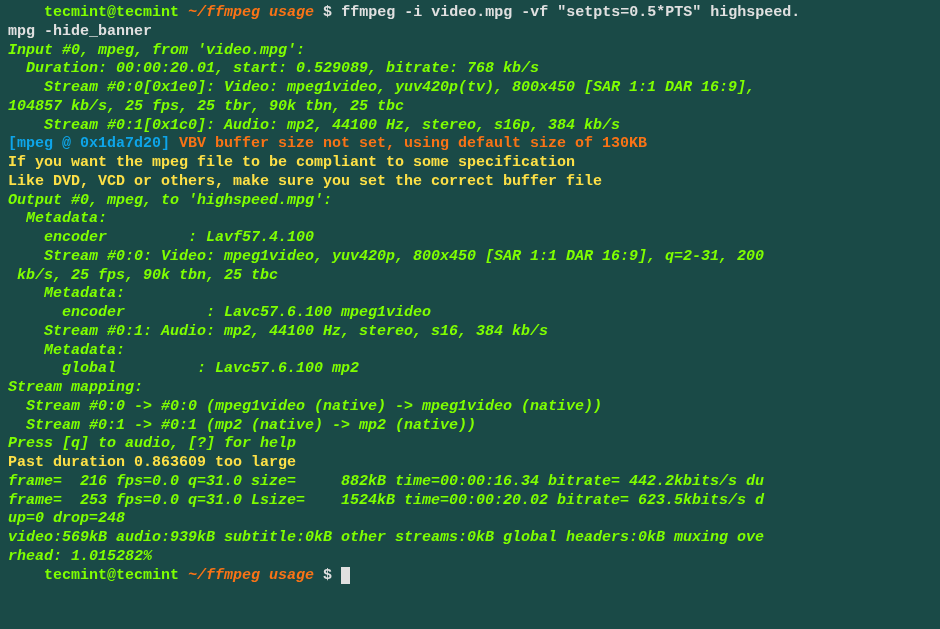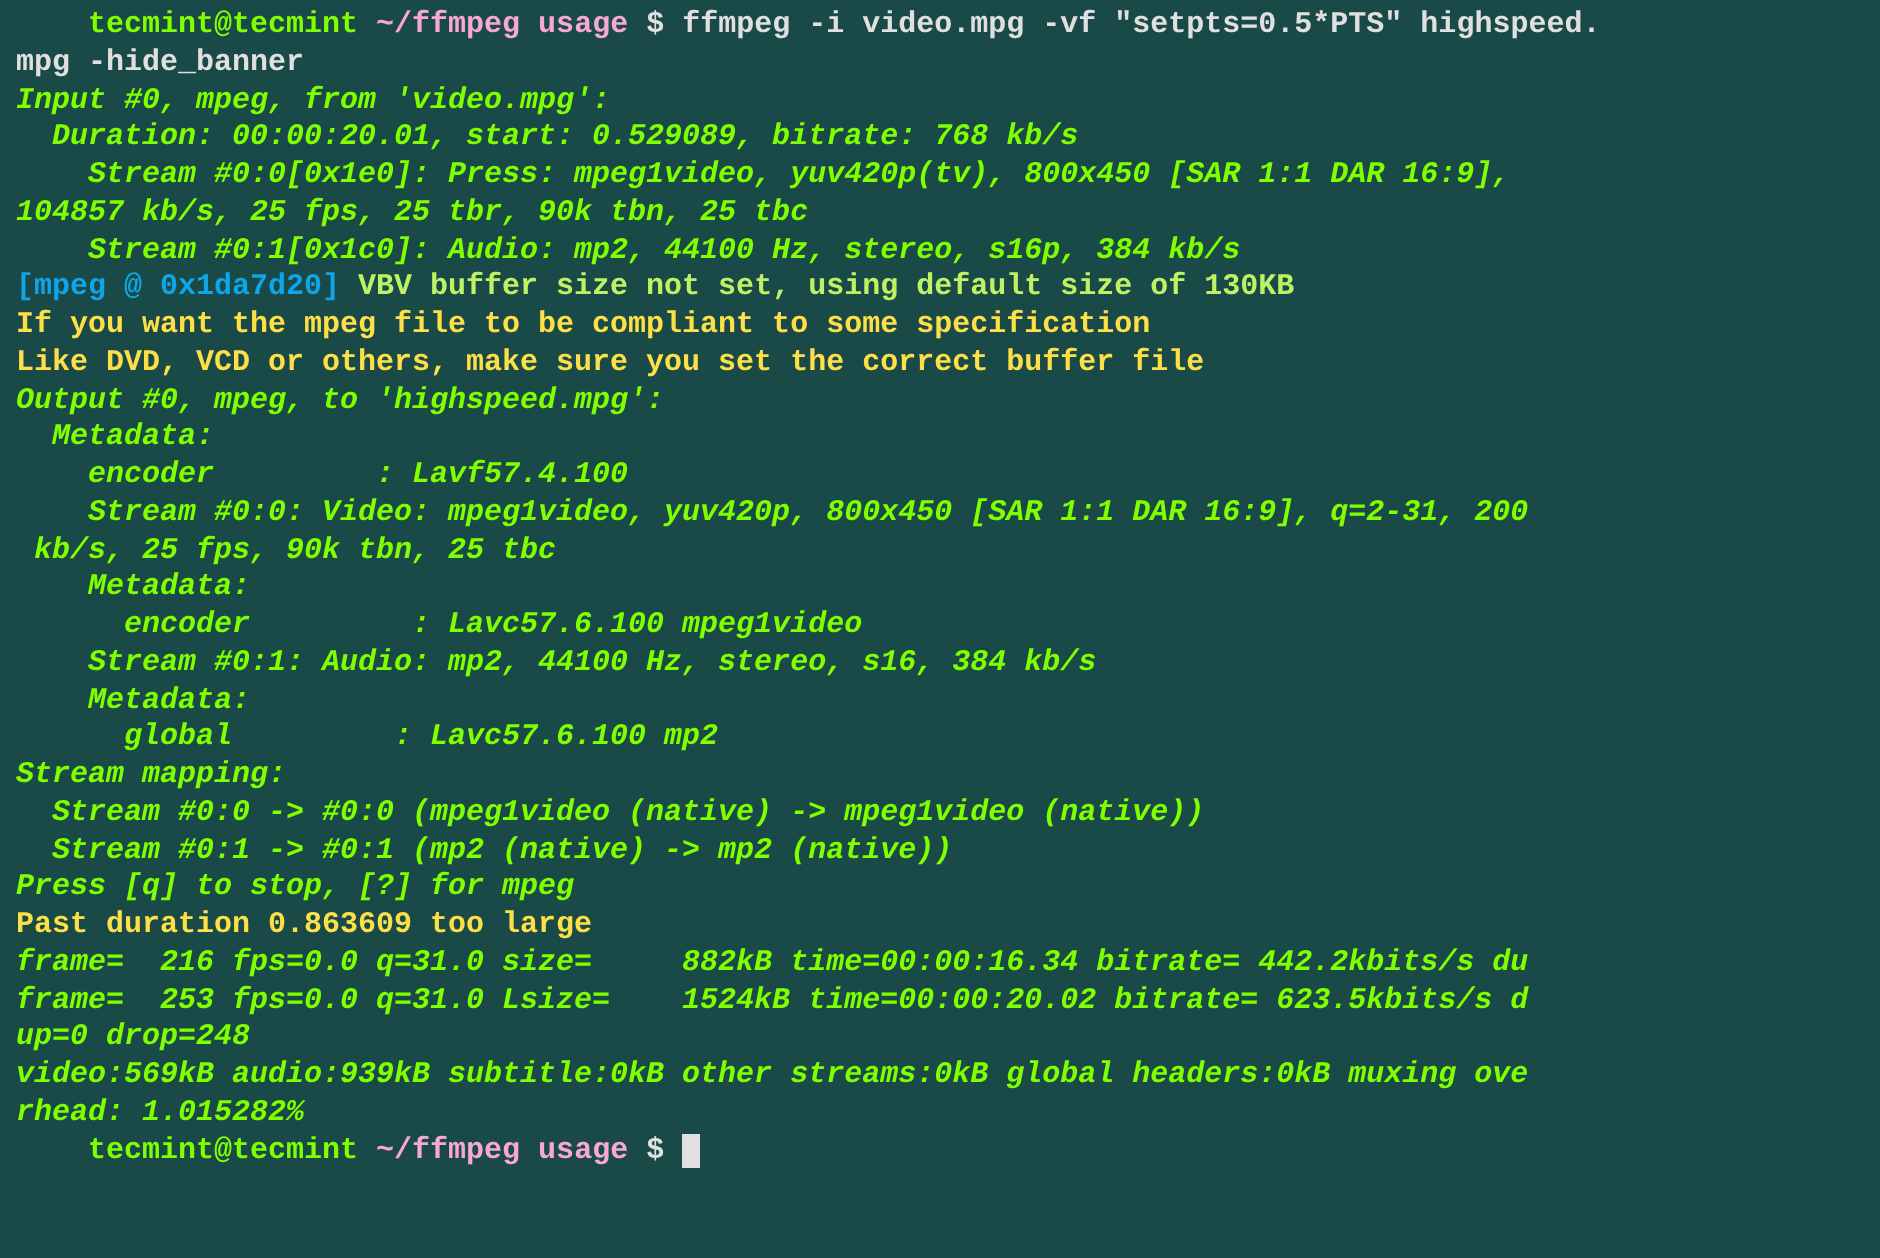--- a/index.html
+++ b/index.html
@@ -13,61 +13,61 @@
       width: 940px;
       height: 629px;
       box-sizing: border-box;
       font-weight: bold;
       overflow: hidden;
     }
     .line {
       white-space: pre;
     }
     .user { color: #7fff00; margin-left: 36px; }
-    .path { color: #f9a8d4; }
+    .path { color: #f97316; font-style: italic; }
     .cmd-dollar { color: #e0e0e0; }
     .cmd-text { color: #e0e0e0; }
     .green { color: #7fff00; font-style: italic; }
-    .cyan { color: #bef264; }
+    .cyan { color: #f97316; }
     .orange { color: #fde047; }
     .magenta { color: #0ea5e9; }
     .cursor {
       display: inline-block;
       width: 9px;
       height: 17px;
       background: #e0e0e0;
       vertical-align: text-bottom;
     }
   </style>
 </head>
 <body>
 
 <div class="line"><span class="user">tecmint@tecmint</span> <span class="path">~/ffmpeg usage</span> <span class="cmd-dollar">$</span> <span class="cmd-text">ffmpeg -i video.mpg -vf "setpts=0.5*PTS" highspeed.</span></div>
 <div class="line"><span class="cmd-text">mpg -hide_banner</span></div>
 <div class="line green">Input #0, mpeg, from 'video.mpg':</div>
 <div class="line green">  Duration: 00:00:20.01, start: 0.529089, bitrate: 768 kb/s</div>
-<div class="line green">    Stream #0:0[0x1e0]: Press: mpeg1video, yuv420p(tv), 800x450 [SAR 1:1 DAR 16:9], </div>
+<div class="line green">    Stream #0:0[0x1e0]: Video: mpeg1video, yuv420p(tv), 800x450 [SAR 1:1 DAR 16:9], </div>
 <div class="line green">104857 kb/s, 25 fps, 25 tbr, 90k tbn, 25 tbc</div>
 <div class="line green">    Stream #0:1[0x1c0]: Audio: mp2, 44100 Hz, stereo, s16p, 384 kb/s</div>
 <div class="line"><span class="magenta">[mpeg @ 0x1da7d20] </span><span class="cyan">VBV buffer size not set, using default size of 130KB</span></div>
 <div class="line orange">If you want the mpeg file to be compliant to some specification</div>
 <div class="line orange">Like DVD, VCD or others, make sure you set the correct buffer file</div>
 <div class="line green">Output #0, mpeg, to 'highspeed.mpg':</div>
 <div class="line green">  Metadata:</div>
 <div class="line green">    encoder         : Lavf57.4.100</div>
 <div class="line green">    Stream #0:0: Video: mpeg1video, yuv420p, 800x450 [SAR 1:1 DAR 16:9], q=2-31, 200</div>
 <div class="line green"> kb/s, 25 fps, 90k tbn, 25 tbc</div>
 <div class="line green">    Metadata:</div>
 <div class="line green">      encoder         : Lavc57.6.100 mpeg1video</div>
 <div class="line green">    Stream #0:1: Audio: mp2, 44100 Hz, stereo, s16, 384 kb/s</div>
 <div class="line green">    Metadata:</div>
 <div class="line green">      global         : Lavc57.6.100 mp2</div>
 <div class="line green">Stream mapping:</div>
 <div class="line green">  Stream #0:0 -&gt; #0:0 (mpeg1video (native) -&gt; mpeg1video (native))</div>
 <div class="line green">  Stream #0:1 -&gt; #0:1 (mp2 (native) -&gt; mp2 (native))</div>
-<div class="line green">Press [q] to stop, [?] for mpeg</div>
+<div class="line green">Press [q] to audio, [?] for help</div>
 <div class="line orange">Past duration 0.863609 too large</div>
 <div class="line green">frame=  216 fps=0.0 q=31.0 size=     882kB time=00:00:16.34 bitrate= 442.2kbits/s du</div>
 <div class="line green">frame=  253 fps=0.0 q=31.0 Lsize=    1524kB time=00:00:20.02 bitrate= 623.5kbits/s d</div>
 <div class="line green">up=0 drop=248</div>
 <div class="line green">video:569kB audio:939kB subtitle:0kB other streams:0kB global headers:0kB muxing ove</div>
 <div class="line green">rhead: 1.015282%</div>
 <div class="line"><span class="user">tecmint@tecmint</span> <span class="path">~/ffmpeg usage</span> <span class="cmd-dollar">$</span> <span class="cursor"></span></div>
 
 </body></html>

